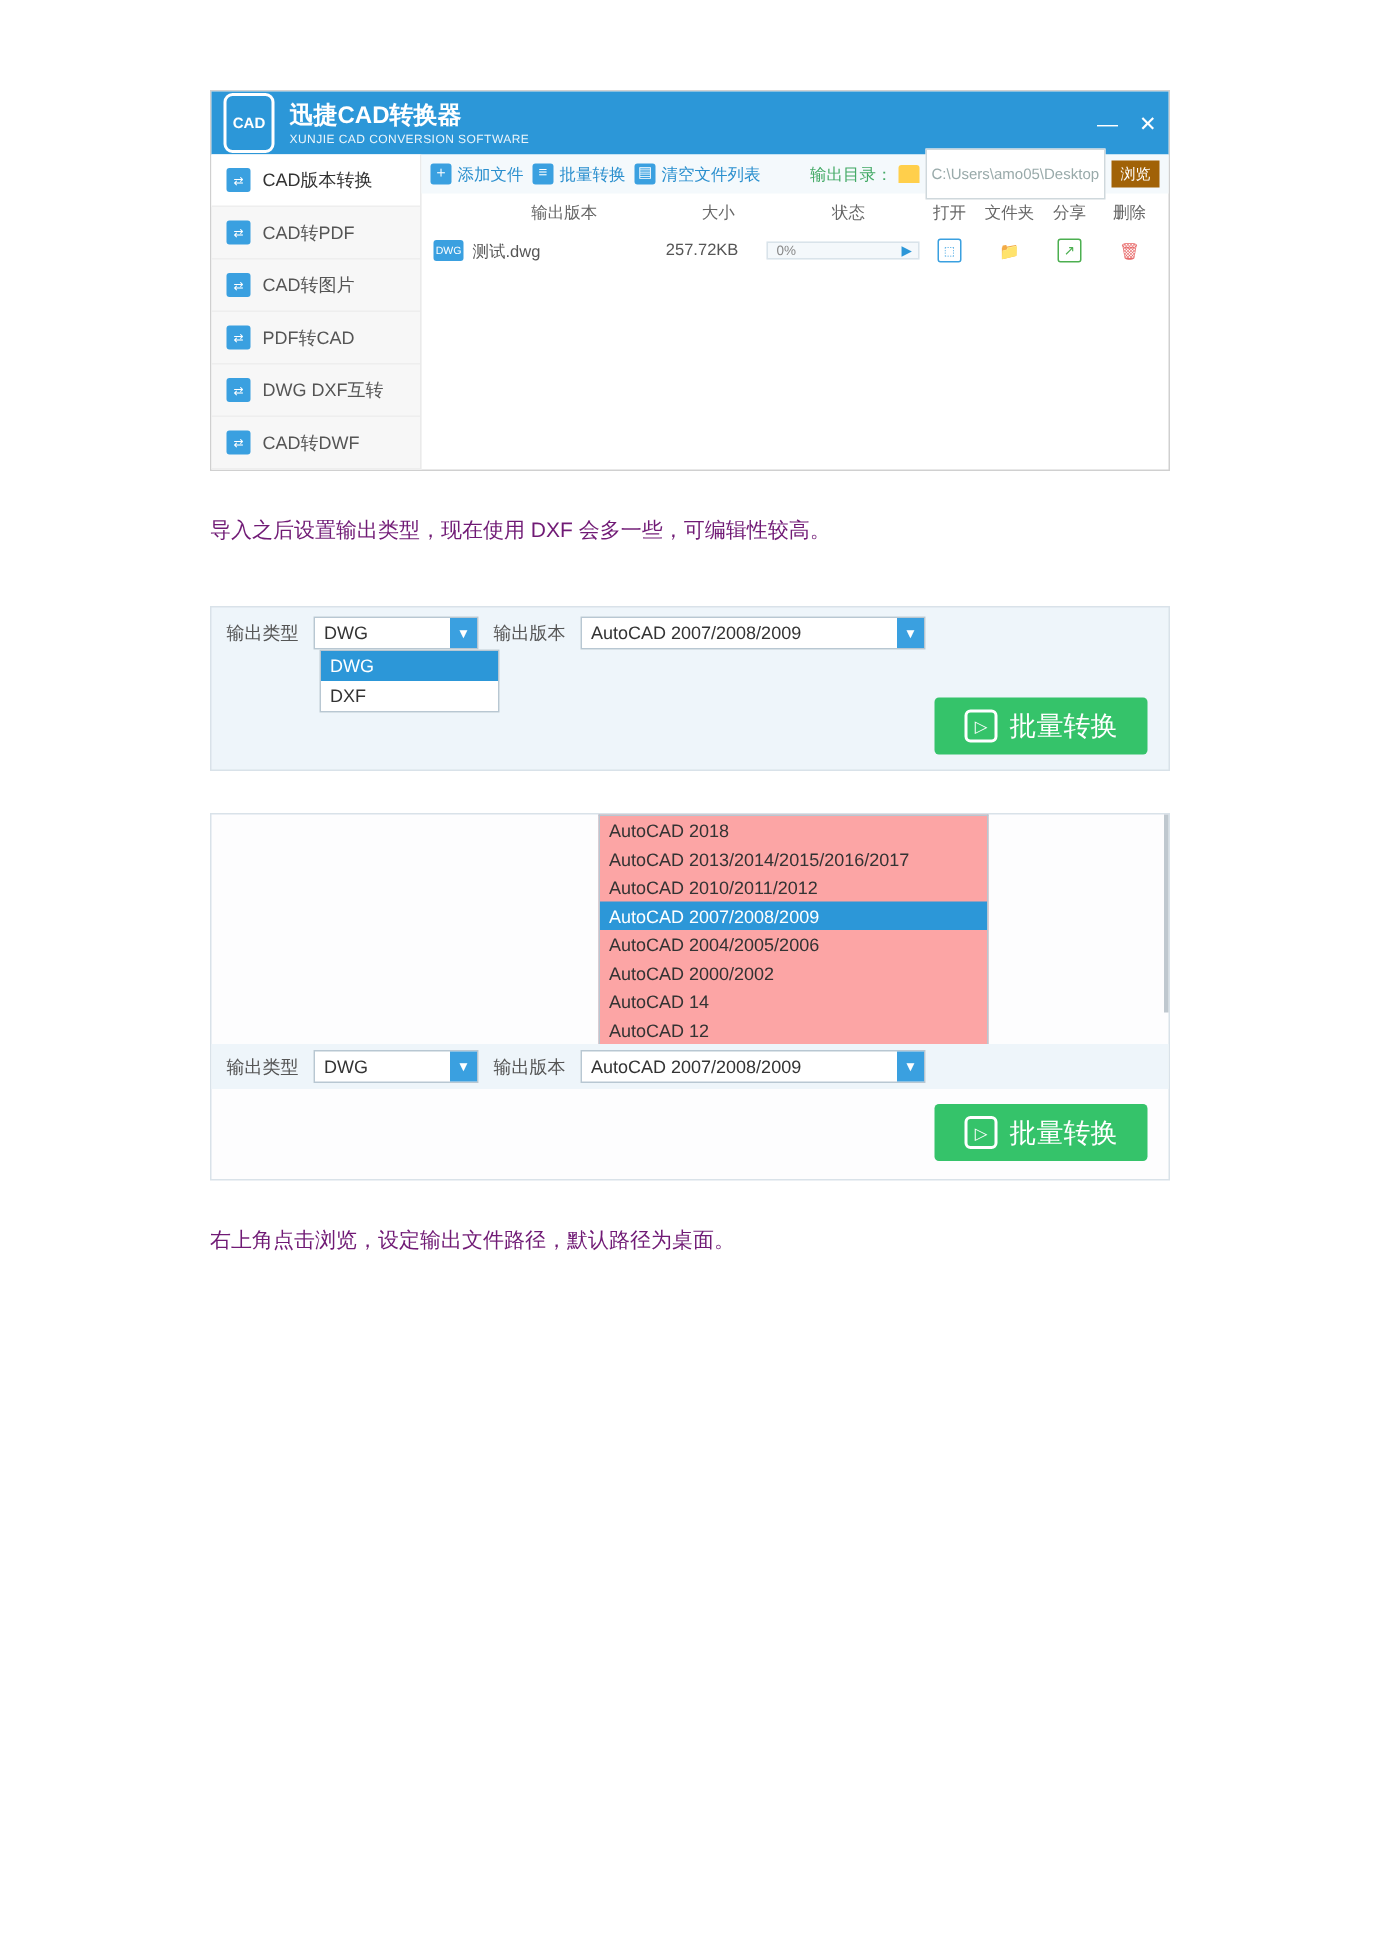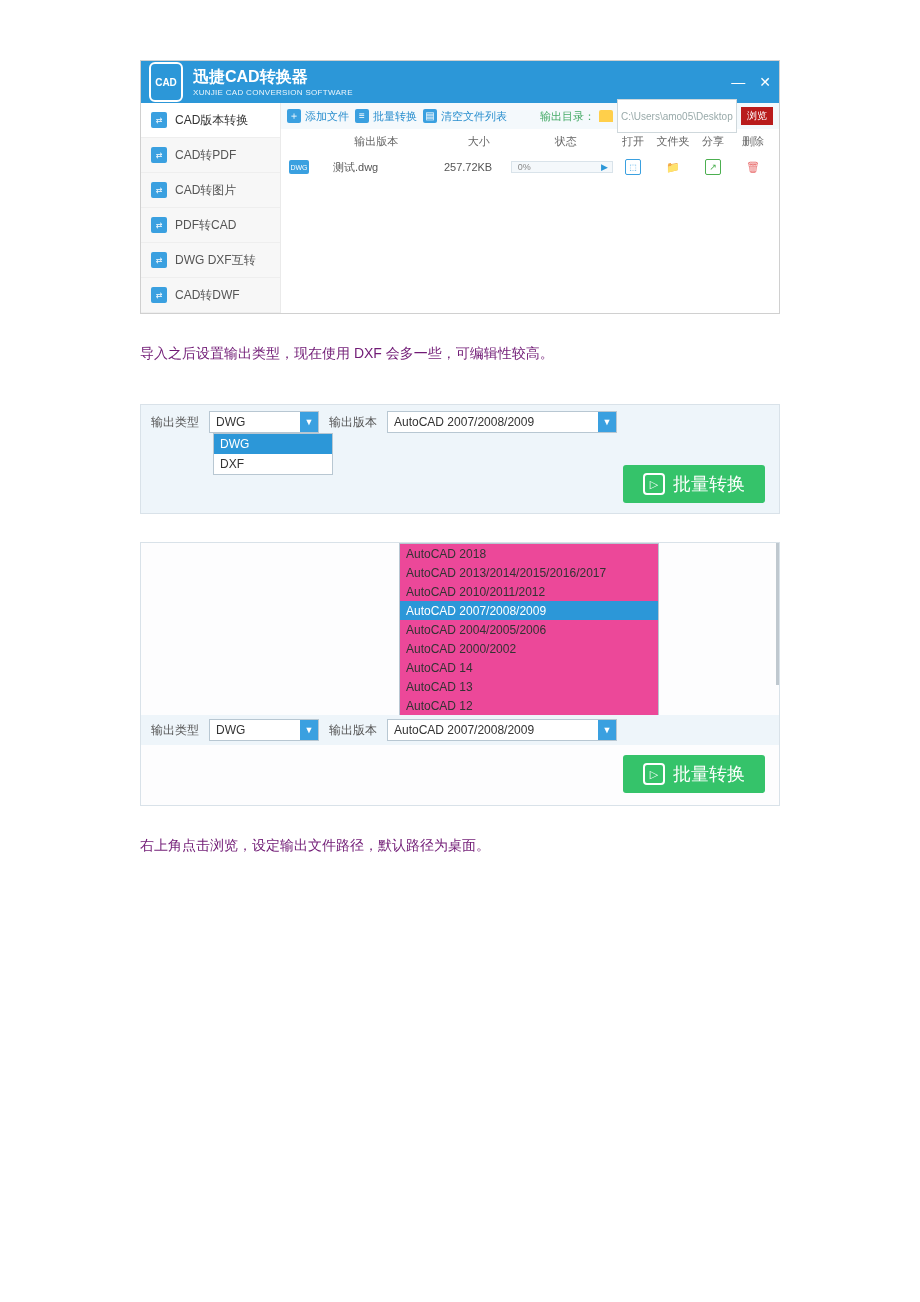--- a/index.html
+++ b/index.html
@@ -79,33 +79,33 @@
     display:inline-flex;align-items:center;justify-content:center;
     font-size:10px; line-height:1;
   }
   .outdir { margin-left: auto; display:flex; align-items:center; gap:4px; font-size:11px; }
   .outdir input {
     width: 120px; height: 16px; font-size: 10px;
     border: 1px solid #cfd8dc; color:#9aa; padding: 16px 3px;
     background:#fff;
   }
   .browse {
-    background:#b91c1c; color:#fff; border:none;
+    background:#a16207; color:#fff; border:none;
     font-size:10px; padding:2px 6px; cursor:pointer;
   }
   .folder-ico { width:14px;height:12px;background:#ffcf4b;border-radius:2px 2px 0 0; display:inline-block;}
   
   .thead { display:flex; font-size:11px; color:#666; height:24px; align-items:center; padding:0 6px;}
   .thead span, .trow span { text-align:center; }
   .c-name{flex:1.6;text-align:left;padding-left:26px;}
   .c-size{flex:1;}
   .c-stat{flex:1.2;}
   .c-act{width:40px;}
   .trow{display:flex;align-items:center;height:28px;padding:0 6px;font-size:11px;color:#555;}
-  .trow .c-name{display:flex;align-items:center;gap:24px;padding-left:2px;}
+  .trow .c-name{display:flex;align-items:center;gap:6px;padding-left:2px;}
   .fico{width:20px;height:14px;background:#3aa0e0;color:#fff;font-size:7px;display:inline-flex;align-items:center;justify-content:center;border-radius:2px;}
   .progress{flex:1;height:12px;border:1px solid #d9e3ea;background:#f4f8fb;display:flex;align-items:center;font-size:9px;color:#888;padding-left:6px;position:relative;}
   .play{position:absolute;right:4px;color:#2c97d8;font-size:9px;}
   .aico{width:16px;height:16px;display:inline-flex;align-items:center;justify-content:center;font-size:11px;cursor:pointer;}
   .aico.open{color:#3aa0e0;border:1px solid #3aa0e0;border-radius:2px;font-size:8px;}
   .aico.folder{color:#e6a23c;}
   .aico.share{color:#4caf50;border:1px solid #4caf50;border-radius:2px;font-size:9px;}
   .aico.del{color:#e86b6b;}
   .filelist{min-height:150px;}
 
@@ -153,21 +153,21 @@
   }
 
   
   .panel2{
     border:1px solid #d9e2e9;background:#fdfdfe;
     position:relative;margin-bottom:28px;
     padding-bottom:60px;
   }
   .panel2 .listbox{
     margin-left:258px; width:260px;
-    border:1px solid #b8c7d2;border-bottom:none;background:#ec4899;font-size:12px;
+    border:1px solid #b8c7d2;border-bottom:none;background:#fca5a5;font-size:12px;
   }
   .panel2 .listbox .opt{height:19px;padding:0 6px;display:flex;align-items:center;cursor:pointer;}
   .panel2 .listbox .opt.sel-on{background:#2c97d8;color:#fff;}
   .panel2 .panel-row{padding:0 10px;}
   .panel2 .convert-btn{bottom:12px;}
   .vbar{position:absolute;right:0;top:0;width:3px;height:54%;background:#bfc8cf;}
 </style>
 </head>
 <body>
 <div class="page">
@@ -299,21 +299,20 @@
 <div class="panel2">
   <div class="vbar"></div>
   <div class="listbox" id="verlist">
         <div class="opt">AutoCAD 2018</div>
         <div class="opt">AutoCAD 2013/2014/2015/2016/2017</div>
         <div class="opt">AutoCAD 2010/2011/2012</div>
         <div class="opt sel-on">AutoCAD 2007/2008/2009</div>
         <div class="opt">AutoCAD 2004/2005/2006</div>
         <div class="opt">AutoCAD 2000/2002</div>
         <div class="opt">AutoCAD 14</div>
-        <div class="opt">AutoCAD 13</div>
         <div class="opt">AutoCAD 12</div>
       </div>
   <div class="panel-row" style="background:#eef5fa;height:30px;">
     <span>输出类型</span>
     <span class="sel">
       <span>DWG</span>
       <span class="caret">▼</span>
     </span>
     <span>输出版本</span>
     <span class="sel wide">

